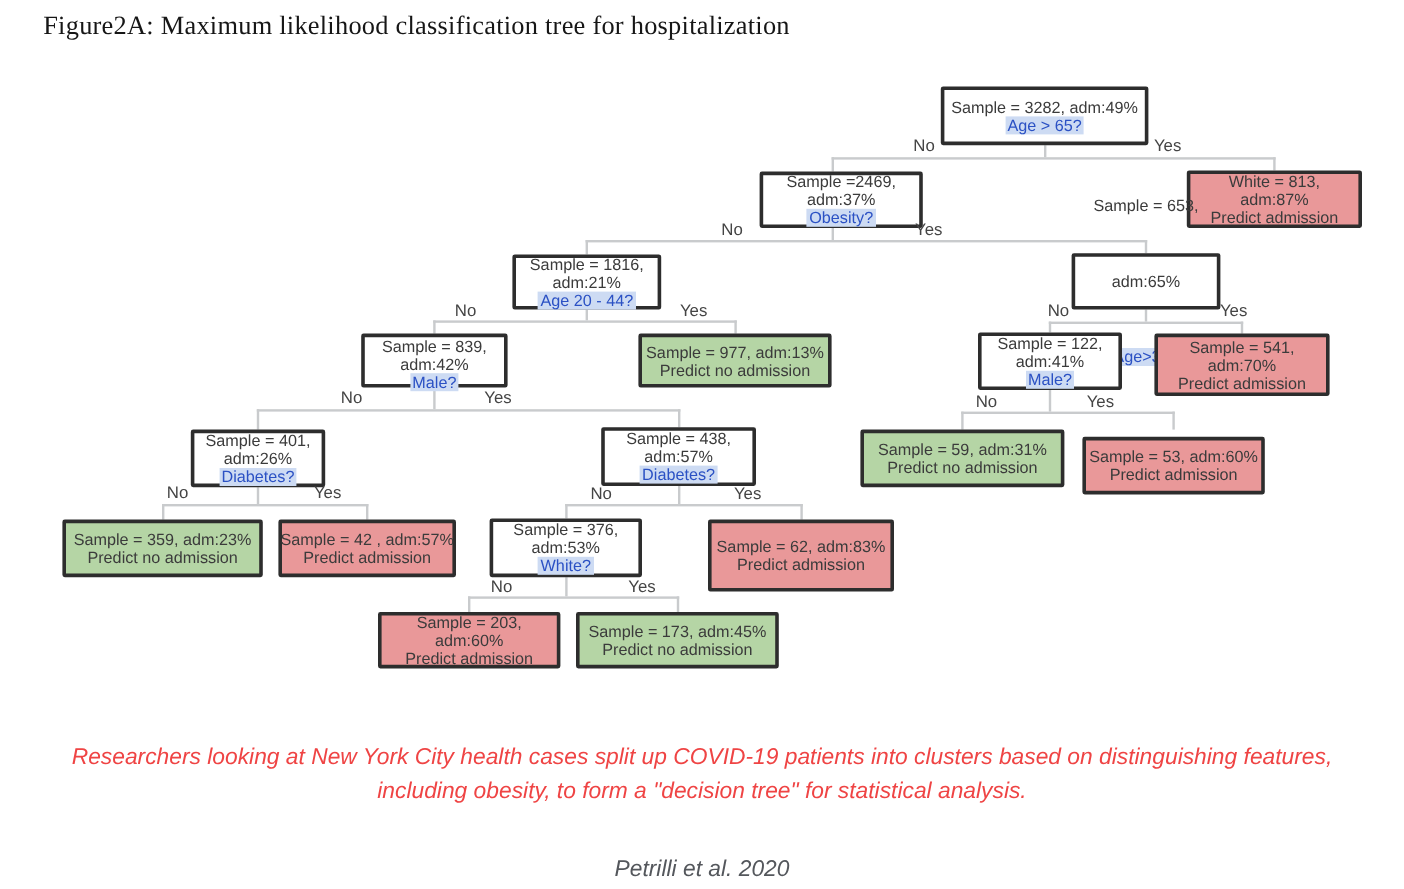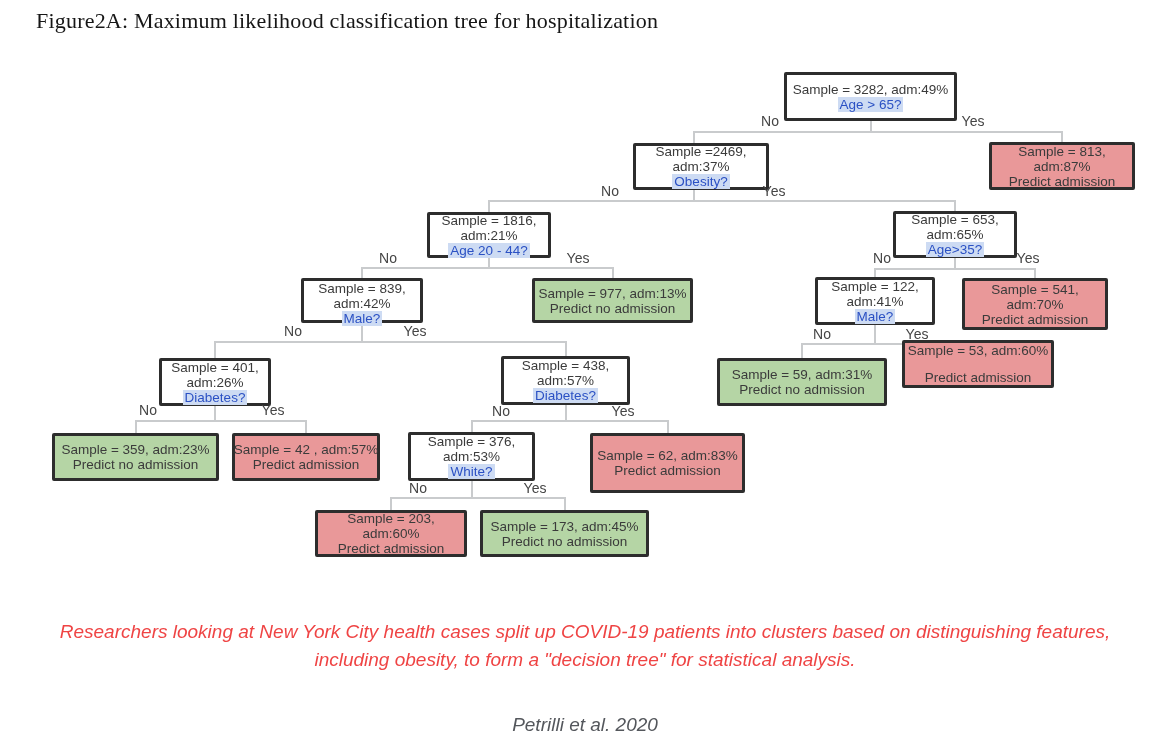--- a/index.html
+++ b/index.html
@@ -47,30 +47,30 @@
       <div class="node " style="left: 784px; top: 72px; width: 173px; height: 49px;">
         <div class="nline">Sample = 3282, adm:49%</div>
         <div class="nline"><span class="q">Age &gt; 65?</span></div>
       </div>
       <div class="node " style="left: 633px; top: 143px; width: 136px; height: 47px;">
         <div class="nline">Sample =2469,</div>
         <div class="nline">adm:37%</div>
         <div class="nline"><span class="q">Obesity?</span></div>
       </div>
       <div class="node admit" style="left: 989px; top: 142px; width: 146px; height: 48px;">
-        <div class="nline">Sample = 813,</div>
+        <div class="nline">White = 813,</div>
         <div class="nline">adm:87%</div>
         <div class="nline">Predict admission</div>
       </div>
       <div class="node " style="left: 427px; top: 212px; width: 124px; height: 46px;">
         <div class="nline">Sample = 1816,</div>
         <div class="nline">adm:21%</div>
         <div class="nline"><span class="q">Age 20 - 44?</span></div>
       </div>
-      <div class="node " style="left: 893px; top: 211px; width: 124px; height: 47px;">
+      <div class="node " style="left: 893px; top: 211px; width: 124px; height: 47px; gap: 48px;">
         <div class="nline">Sample = 653,</div>
         <div class="nline">adm:65%</div>
         <div class="nline"><span class="q">Age&gt;35?</span></div>
       </div>
       <div class="node " style="left: 301px; top: 278px; width: 122px; height: 45px; justify-content: space-between;">
         <div class="nline">Sample = 839,</div>
         <div class="nline">adm:42%</div>
         <div class="nline"><span class="q">Male?</span></div>
       </div>
       <div class="node noadmit" style="left: 532px; top: 278px; width: 161px; height: 45px;">
@@ -94,21 +94,21 @@
       </div>
       <div class="node " style="left: 501px; top: 356px; width: 129px; height: 49px;">
         <div class="nline">Sample = 438,</div>
         <div class="nline">adm:57%</div>
         <div class="nline"><span class="q">Diabetes?</span></div>
       </div>
       <div class="node noadmit" style="left: 717px; top: 358px; width: 170px; height: 48px;">
         <div class="nline">Sample = 59, adm:31%</div>
         <div class="nline">Predict no admission</div>
       </div>
-      <div class="node admit" style="left: 902px; top: 340px; width: 152px; height: 48px; justify-content: space-between;">
+      <div class="node admit" style="left: 902px; top: 364px; width: 152px; height: 48px;">
         <div class="nline">Sample = 53, adm:60%</div>
         <div class="nline">Predict admission</div>
       </div>
       <div class="node noadmit" style="left: 52px; top: 433px; width: 167px; height: 48px;">
         <div class="nline">Sample = 359, adm:23%</div>
         <div class="nline">Predict no admission</div>
       </div>
       <div class="node admit" style="left: 232px; top: 433px; width: 148px; height: 48px;">
         <div class="nline">Sample = 42 , adm:57%</div>
         <div class="nline">Predict admission</div>

